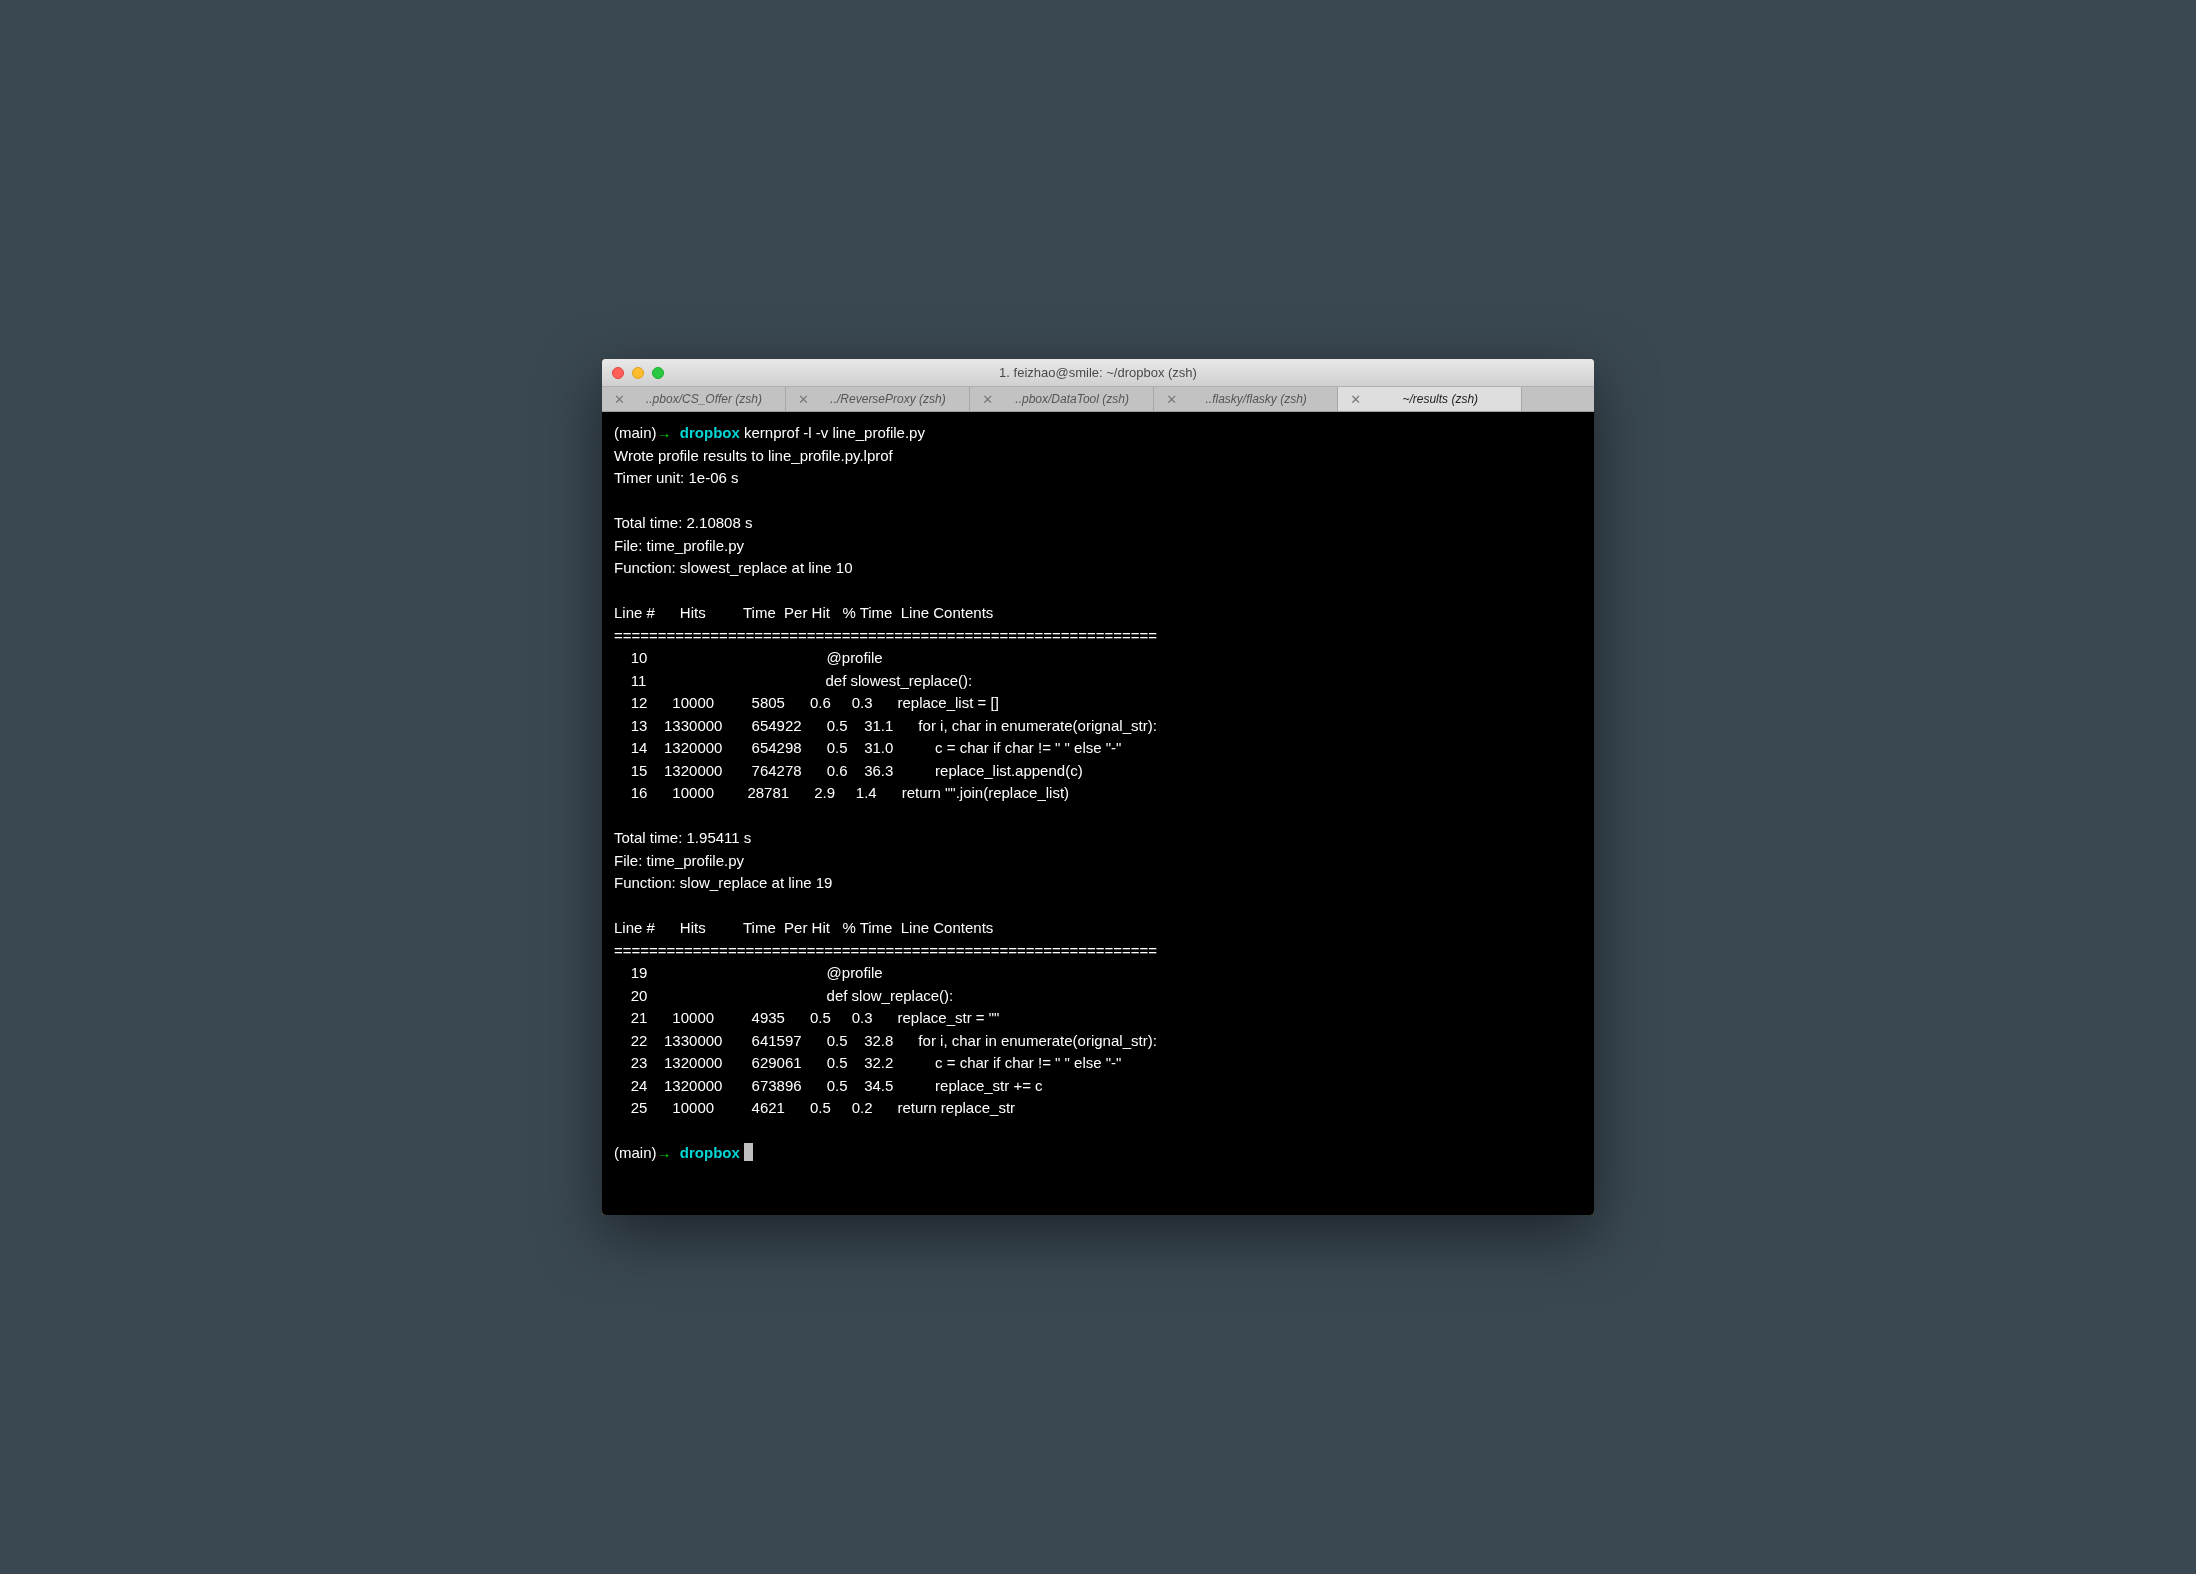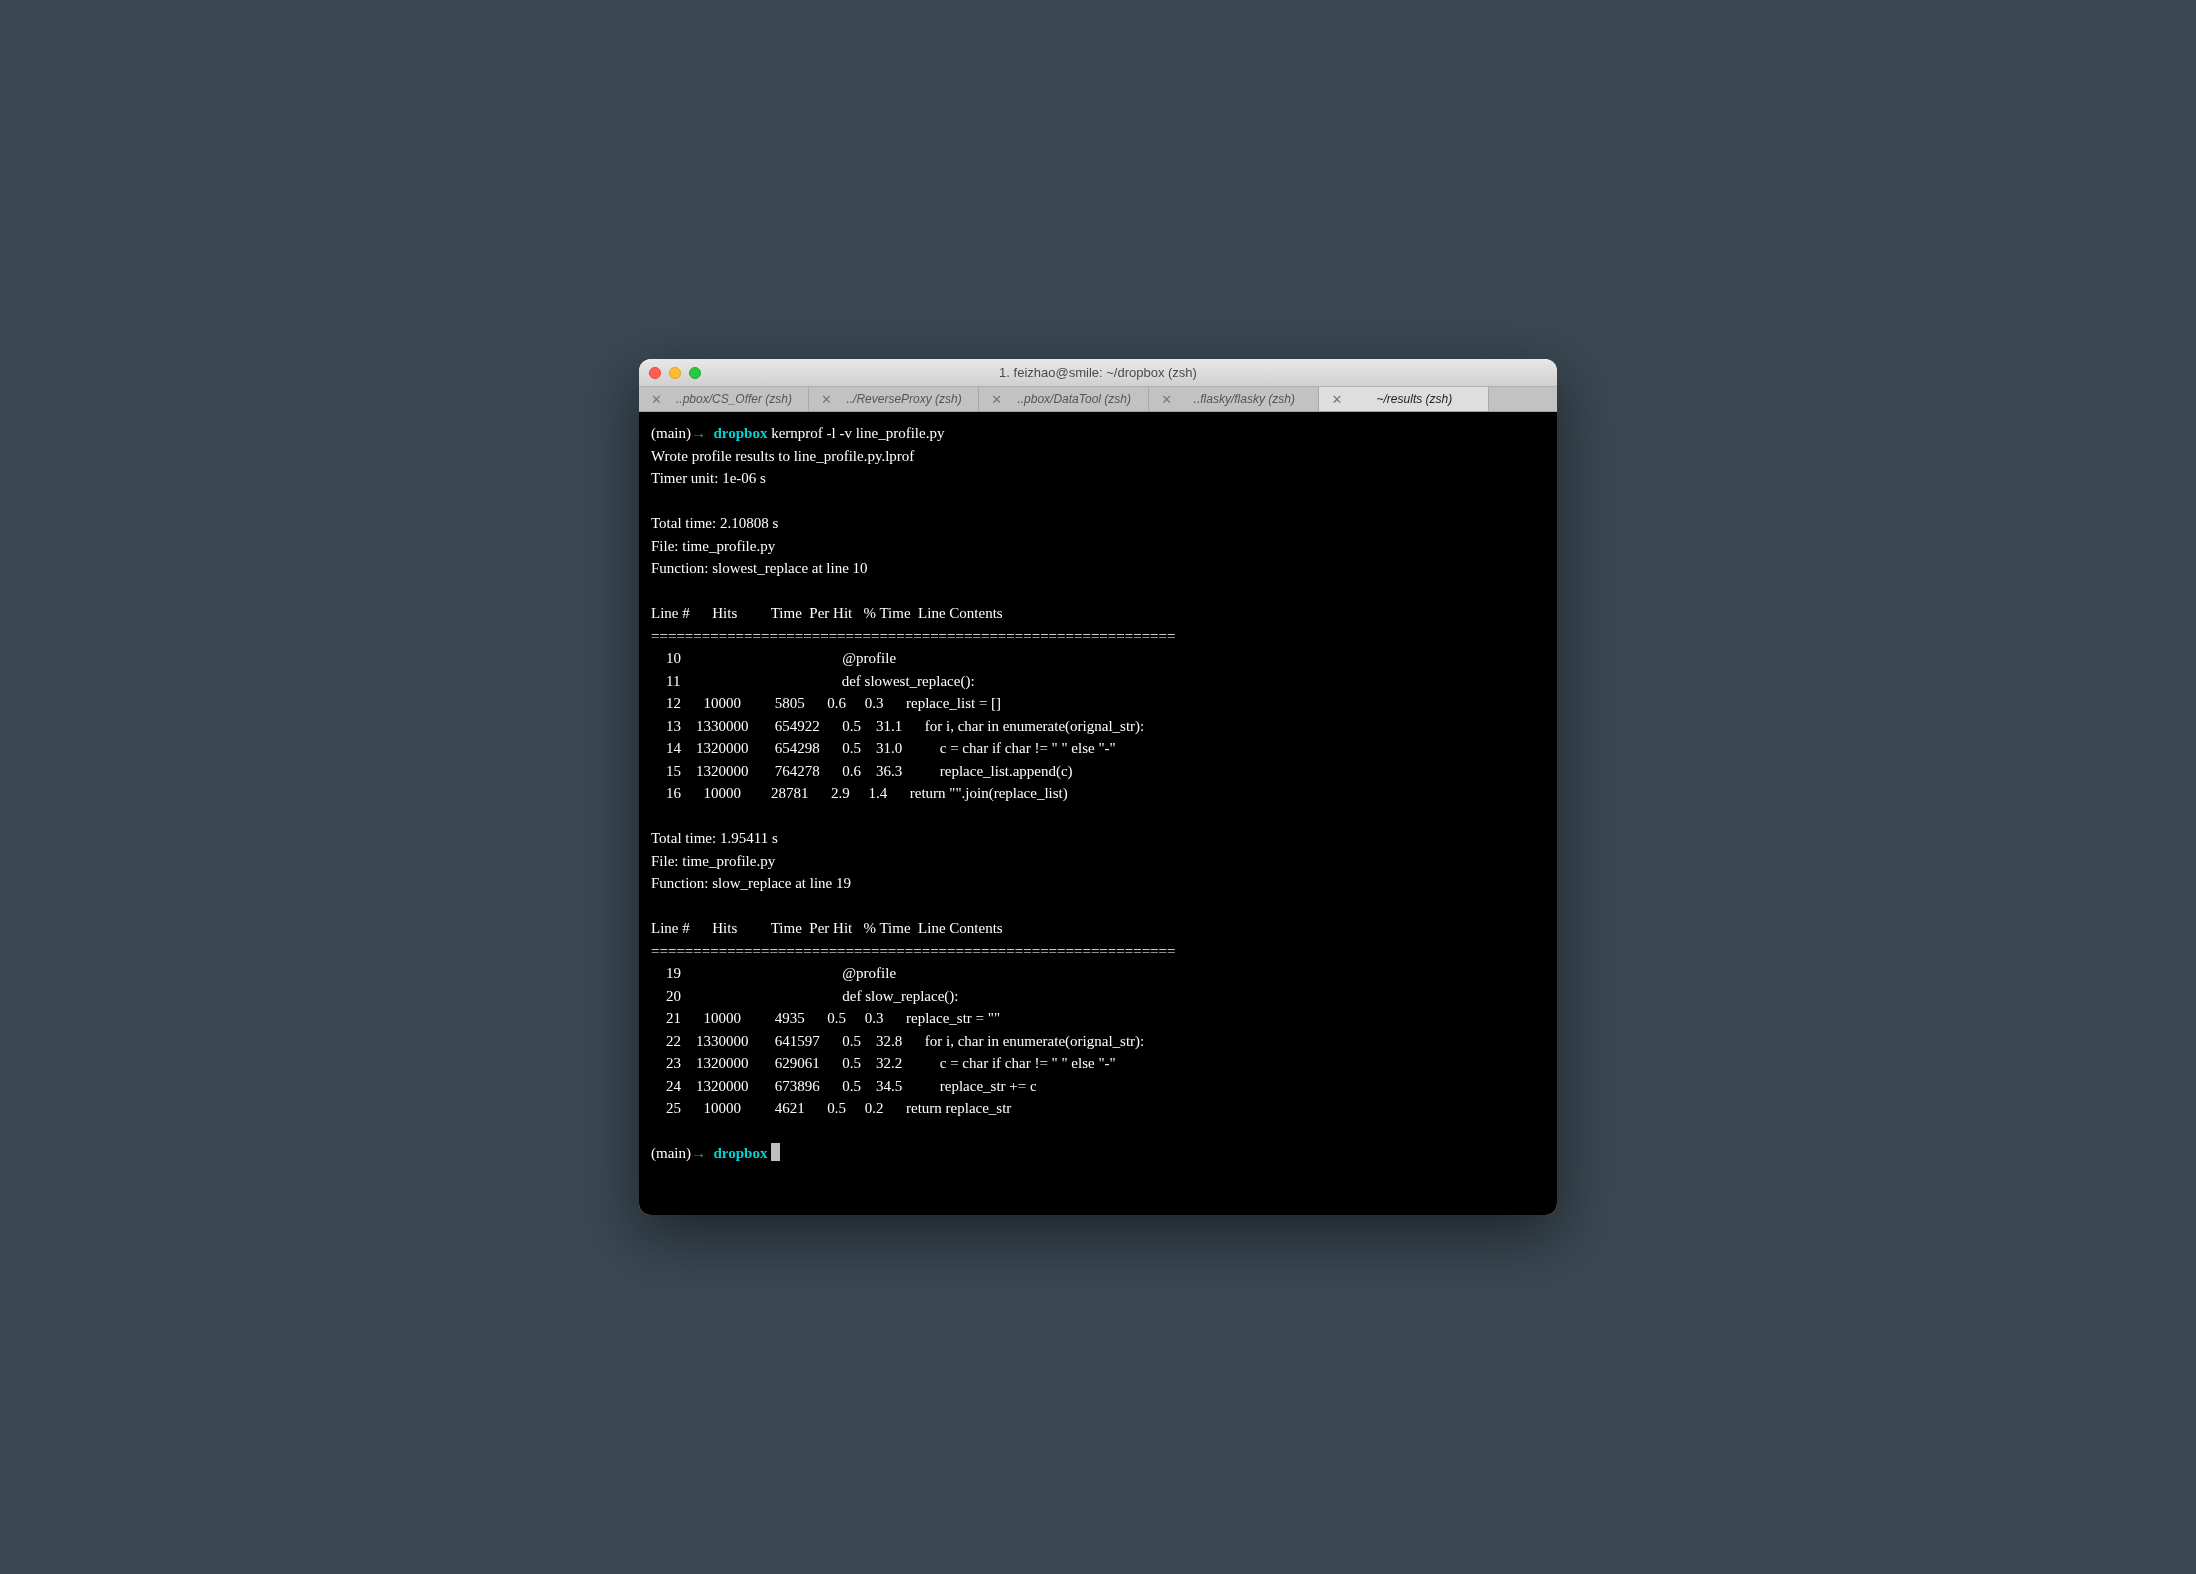--- a/index.html
+++ b/index.html
@@ -6,23 +6,23 @@
   body {
     background: #3a4852;
     display: flex;
     align-items: center;
     justify-content: center;
     min-height: 100vh;
     padding: 40px;
     font-family: -apple-system, BlinkMacSystemFont, "Segoe UI", sans-serif;
   }
   .window {
-    width: 918px;
+    width: 992px;
     background: #fde047;
-    border-radius: 12px;
+    border-radius: 4px;
     overflow: hidden;
     box-shadow: 0 20px 60px rgba(0,0,0,0.5);
   }
   .titlebar {
     height: 28px;
     background: linear-gradient(#e8e8e8, #d0d0d0);
     display: flex;
     align-items: center;
     padding: 0 10px;
     border-bottom: 1px solid #b0b0b0;
@@ -70,21 +70,21 @@
   }
   .tab-close {
     color: #777;
     font-size: 13px;
     line-height: 1;
   }
   .tab-label { flex: 1; text-align: center; white-space: nowrap; overflow: hidden; font-style: italic; }
   .terminal {
     background: #000;
     padding: 10px 12px 50px 12px;
-    font-family: Liberation Serif, serif;
+    font-family: Liberation Sans, sans-serif;
     font-size: 15px;
     line-height: 1.5;
     color: #fff;
     white-space: pre;
     overflow-x: auto;
   }
   .prompt-main { color: #fff; }
   .prompt-arrow { color: #00d900; }
   .prompt-dir { color: #00d5d5; font-weight: bold; }
   .cmd { color: #fff; }

